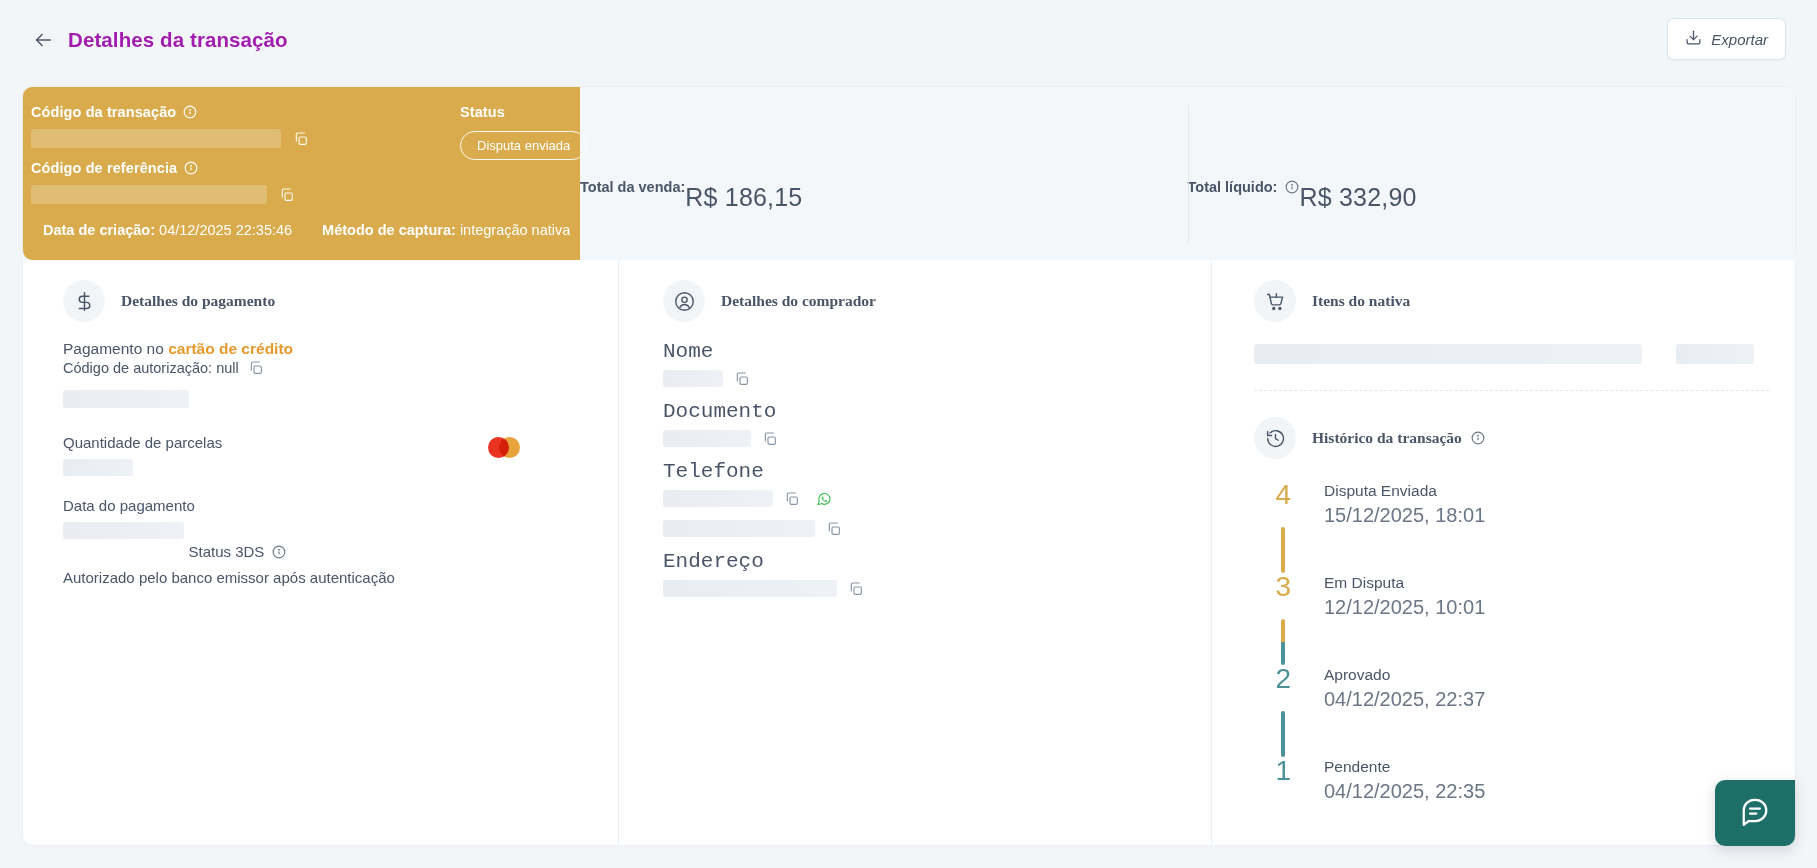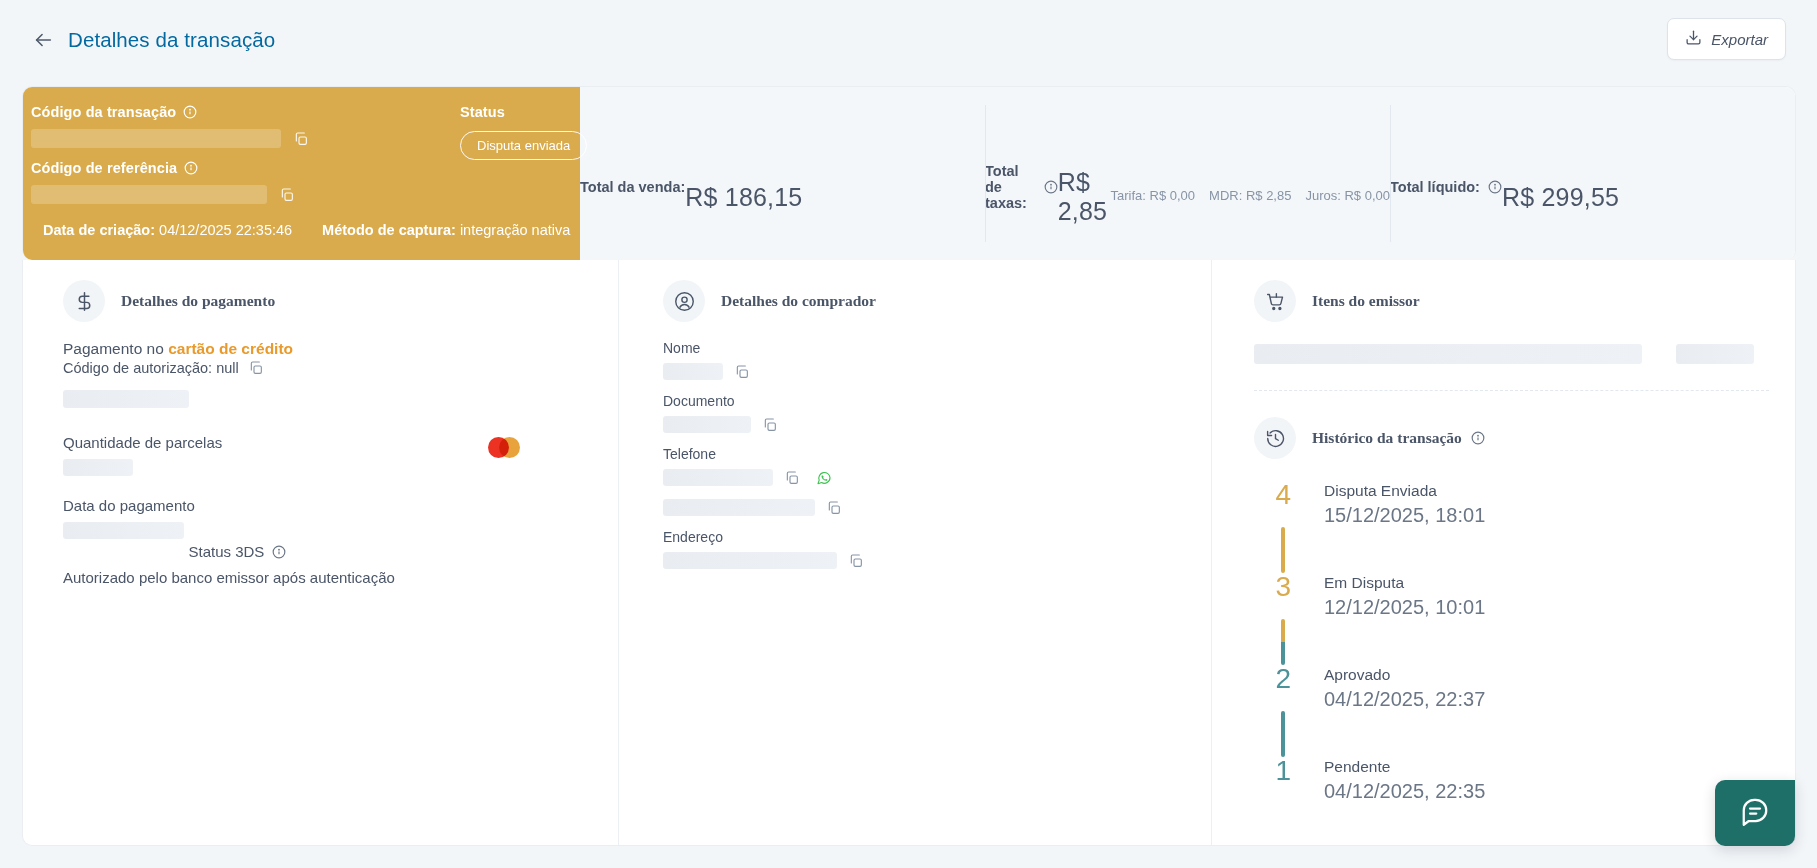--- a/index.html
+++ b/index.html
@@ -37,22 +37,22 @@
     gap: 14px;
     cursor: pointer;
   }
   .back-arrow {
     width: 22px; height: 22px;
     display: block;
     color: #4e5a6b;
   }
   .page-title {
     font-size: 20.5px;
-    color: #0369a1;
-    font-weight: 400;
+    color: #a21caf;
+    font-weight: 700;
     letter-spacing: 0.1px;
   }
   .export-btn {
     position: absolute;
     right: 31px;
     top: 18px;
     height: 42px;
     min-width: 108px;
     padding: 0 17px;
     background: #ffffff;
@@ -233,23 +233,24 @@
     font-size: 15.5px;
     font-weight: bold;
     color: #4a5568;
     display: inline-flex;
     align-items: center;
     gap: 9px;
     font-family: Liberation Serif, serif;
   }
 
   .field-label {
-    font-size: 14px;
+    font-size: 21px;
     color: #4a5568;
     margin: 0 0 7px 0;
+    font-family: Liberation Mono, monospace;
   }
   .field-row {
     display: flex;
     align-items: center;
     gap: 11px;
     margin-bottom: 13px;
   }
   .bar {
     background: linear-gradient(90deg,#e9ecf1,#eef1f5);
     border-radius: 3px;
@@ -434,51 +435,33 @@
       </div>
     </div>
 
     <div class="hero-right">
 
       <div class="stat">
         <div class="stat-label">Total da venda:</div>
         <div class="stat-value">R$ 186,15</div>
       </div>
 
-      <div class="stat">
-        <div class="stat-label">
-          <span>Total de taxas:</span>
-          <span class="info-ico-dark">
-            <svg viewBox="0 0 24 24" fill="none" stroke="#6b7686" stroke-width="2">
-                <circle cx="12" cy="12" r="10"></circle>
-                <line x1="12" y1="16" x2="12" y2="11"></line>
-                <circle cx="12" cy="8" r=".6" fill="#6b7686"></circle>
-              </svg>
-          </span>
-        </div>
-        <div class="stat-value">R$ 2,85</div>
-        <div class="stat-sub">
-          <span>Tarifa: R$ 0,00</span>
-          <span>MDR: R$ 2,85</span>
-          <span>Juros: R$ 0,00</span>
-        </div>
-      </div>
 
       <div class="stat">
         <div class="stat-label">
           <span>Total líquido:</span>
           <span class="info-ico-dark">
             <svg viewBox="0 0 24 24" fill="none" stroke="#6b7686" stroke-width="2">
                 <circle cx="12" cy="12" r="10"></circle>
                 <line x1="12" y1="16" x2="12" y2="11"></line>
                 <circle cx="12" cy="8" r=".6" fill="#6b7686"></circle>
               </svg>
           </span>
         </div>
-        <div class="stat-value">R$ 299,55</div>
+        <div class="stat-value">R$ 332,90</div>
       </div>
 
     </div>
   </div>
 
   <div class="panel">
 
     <div class="col col-pay">
       <div class="sec-head">
         <div class="sec-circle">
@@ -613,21 +596,21 @@
 
       <div class="sec-head">
         <div class="sec-circle">
           <svg viewBox="0 0 24 24" fill="none" stroke="currentColor" stroke-width="1.6" stroke-linecap="round" stroke-linejoin="round">
               <path d="M3 4h2l2.2 10.2a2 2 0 0 0 2 1.6h7a2 2 0 0 0 2-1.6L20 7H6"></path>
               <circle cx="10" cy="20" r="1.1" fill="currentColor"></circle>
               <circle cx="17" cy="20" r="1.1" fill="currentColor"></circle>
               <line x1="13" y1="3" x2="13" y2="7"></line>
             </svg>
         </div>
-        <div class="sec-title">Itens do emissor</div>
+        <div class="sec-title">Itens do nativa</div>
       </div>
 
       <div class="order-body">
         <div class="order-items-row">
           <span class="bar order-bar-a"></span>
           <span class="bar order-bar-b"></span>
         </div>
         <div class="divider-dash"></div>
 
         <div class="sec-head" style="padding-left:0;margin-bottom:6px;">

